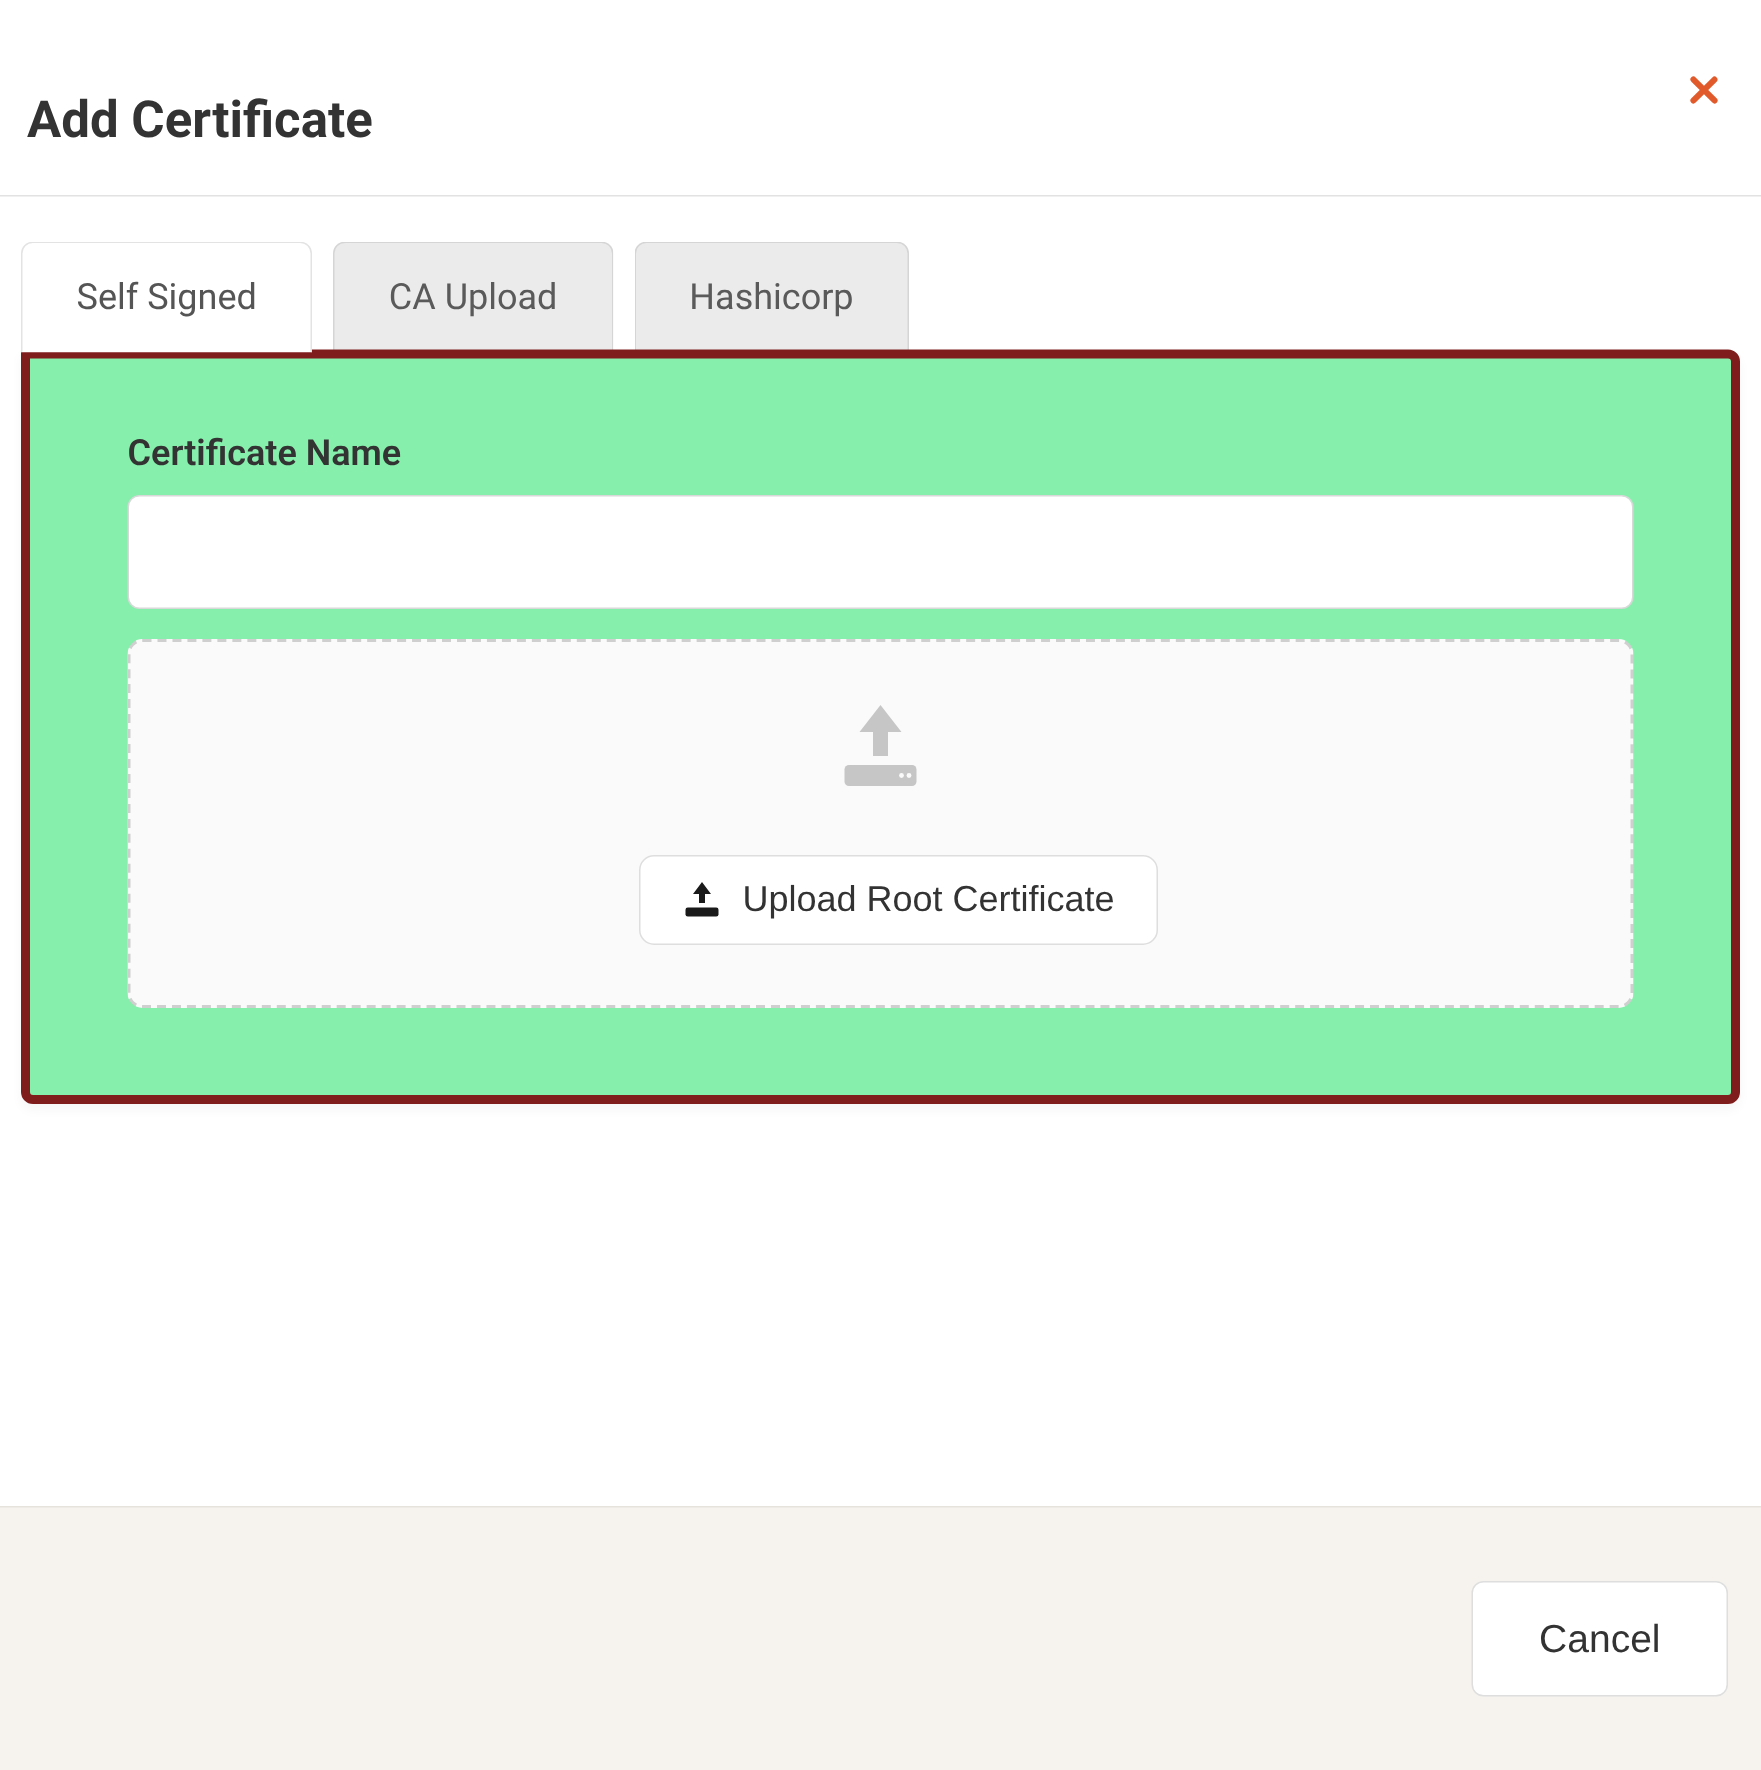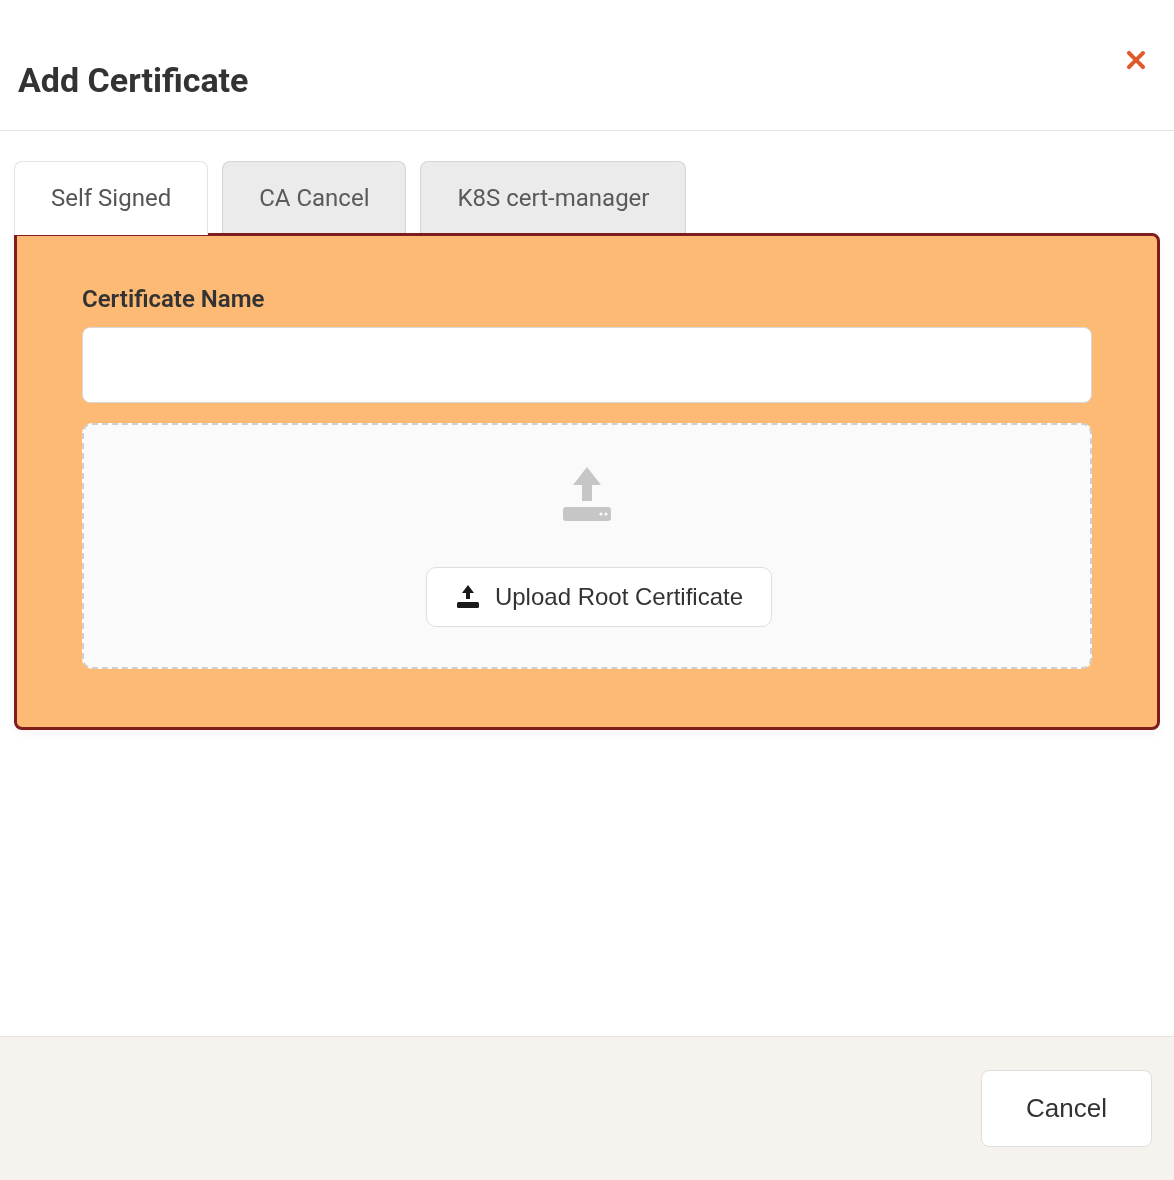--- a/index.html
+++ b/index.html
@@ -57,22 +57,22 @@
     }
     .tab.active {
       background: #fff;
       border: 1px solid #e3e3e3;
       border-bottom: 1px solid #fff;
       color: #555;
       z-index: 2;
       margin-bottom: -1px;
     }
     .tab-panel {
-      background: #fdba74;
-      border: 3px solid #7f1d1d;
+      background: #86efac;
+      border: 6px solid #7f1d1d;
       border-radius: 0 8px 8px 8px;
       padding: 49px 65px 58px 65px;
       box-shadow: 0 4px 8px rgba(0,0,0,0.04);
       margin-top: -1px;
       position: relative;
       z-index: 1;
     }
     .field-label {
       font-size: 24px;
       font-weight: 600;
@@ -127,21 +127,21 @@
       bottom: 0;
       left: 0;
       right: 0;
       background: #f6f3ee;
       border-top: 1px solid #e6e2dc;
       display: flex;
       justify-content: flex-end;
       align-items: center;
       gap: 20px;
       padding: 34px 22px 34px 0;
-      height: 144px;
+      height: 176px;
     }
     .btn {
       font-size: 26px;
       border-radius: 8px;
       padding: 22px 44px;
       cursor: pointer;
       border: none;
       font-weight: 500;
     }
     .btn-secondary {
@@ -166,22 +166,22 @@
       <svg width="32" height="32" viewBox="0 0 24 24" fill="currentColor">
         <path d="M18.3 5.71a1.5 1.5 0 0 0-2.12 0L12 9.88 7.82 5.7a1.5 1.5 0 1 0-2.12 2.12L9.88 12l-4.18 4.18a1.5 1.5 0 1 0 2.12 2.12L12 14.12l4.18 4.18a1.5 1.5 0 1 0 2.12-2.12L14.12 12l4.18-4.18a1.5 1.5 0 0 0 0-2.11z"></path>
       </svg>
     </span>
   </button>
 </div>
 
 <div class="content-area">
   <div class="tabs">
     <div class="tab active">Self Signed</div>
-    <div class="tab">CA Cancel</div>
-    <div class="tab">K8S cert-manager</div>
+    <div class="tab">CA Upload</div>
+    <div class="tab">Hashicorp</div>
   </div>
 
   <div class="tab-panel">
     <label class="field-label">Certificate Name</label>
     <input type="text" class="text-input" value="" style="">
 
     <div class="dropzone">
       <span class="dropzone-icon-large">
         <svg width="64" height="58" viewBox="0 0 64 58" fill="currentColor">
           <path d="M32 0 L46 18 L37 18 L37 34 L27 34 L27 18 L18 18 Z"></path>

